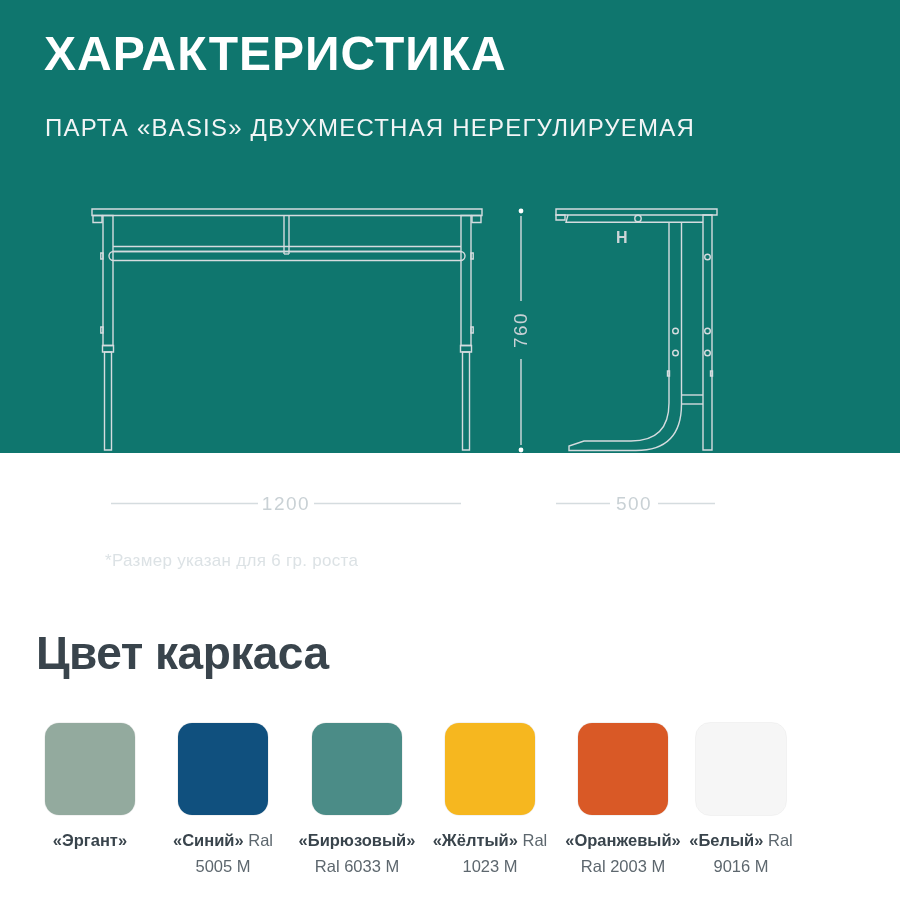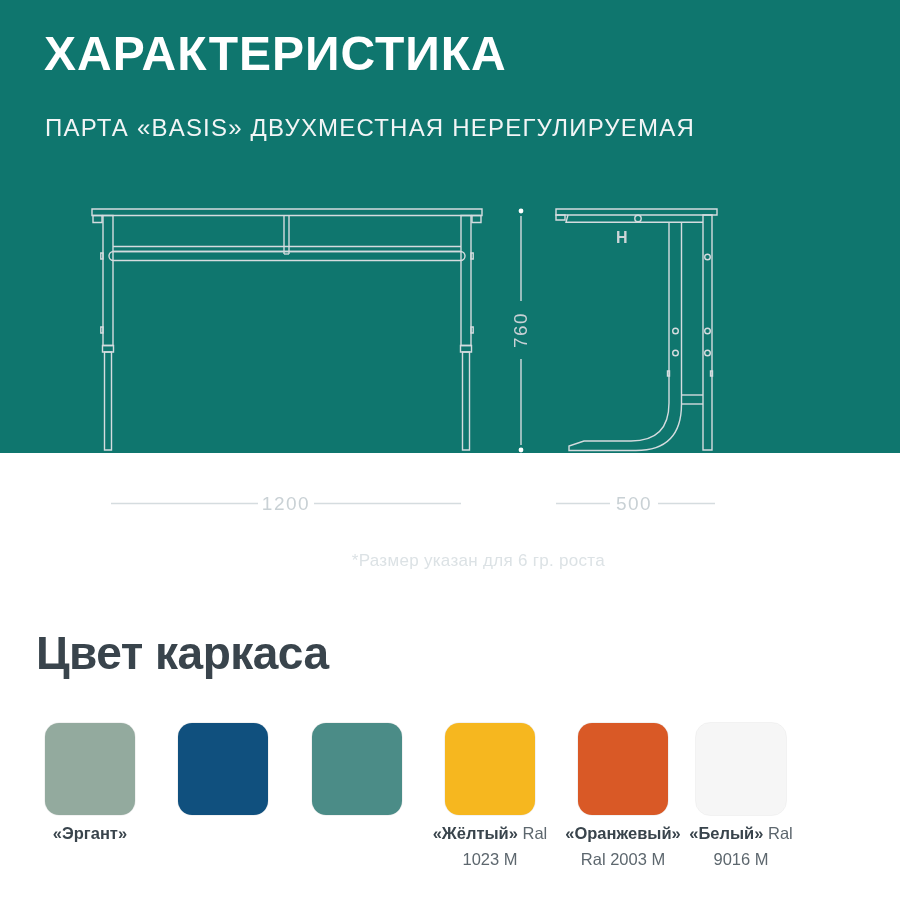--- a/index.html
+++ b/index.html
@@ -27,21 +27,21 @@
   .dot{fill:#ffffff;stroke:none;}
   .dimtext{
     fill:#c9d1d5;font-size:19px;letter-spacing:1.5px;
     font-family:"Liberation Sans","DejaVu Sans",sans-serif;
   }
   .hmark{
     fill:#cdd5d8;font-size:16px;font-weight:700;
     font-family:"Liberation Sans","DejaVu Sans",sans-serif;
   }
   .spec-footnote{
-    position:absolute;left:105px;top:551px;width:500px;text-align:right;
+    position:absolute;left:105px;top:551px;width:500px;text-align:left;
     font-size:17px;color:#dce2e5;letter-spacing:0.3px;
   }
   
   .colors-section{
     position:absolute;left:0;top:610px;width:861px;height:290px;
     background:#ffffff;
   }
   .colors-heading{
     position:absolute;left:36px;top:16px;
     font-size:46px;font-weight:700;color:#39444c;letter-spacing:-0.5px;
@@ -51,21 +51,21 @@
   .swatch-col:nth-of-type(3){left:156px;}
   .swatch-col:nth-of-type(4){left:290px;}
   .swatch-col:nth-of-type(5){left:423px;}
   .swatch-col:nth-of-type(6){left:556px;}
   .swatch-col:nth-of-type(7){left:674px;}
   .swatch-tile{
     width:90px;height:92px;margin:0 auto;border-radius:14px;
     outline:1px solid rgba(0,0,0,0.05);
   }
   .swatch-label{
-    margin-top:6px;font-size:16.5px;line-height:1.55;color:#39444c;
+    margin-top:13px;font-size:16.5px;line-height:1.55;color:#39444c;
   }
   .swatch-name{font-weight:700;}
   .swatch-ral{font-weight:400;color:#5d676e;}
 </style>
 </head>
 <body>
 
 <div class="spec-section">
   <div class="spec-title">ХАРАКТЕРИСТИКА</div>
   <div class="spec-subtitle">ПАРТА «BASIS» ДВУХМЕСТНАЯ НЕРЕГУЛИРУЕМАЯ</div>
@@ -154,24 +154,26 @@
 <div class="colors-section">
   <div class="colors-heading">Цвет каркаса</div>
 
   <div class="swatch-col">
     <div class="swatch-tile" style="background: rgb(147, 170, 158);"></div>
     <div class="swatch-label"><span class="swatch-name">«Эргант»</span> <span class="swatch-ral"></span></div>
   </div>
 
   <div class="swatch-col">
     <div class="swatch-tile" style="background: rgb(16, 80, 126);"></div>
+    <div class="swatch-label"><span class="swatch-name">«Синий»</span> <span class="swatch-ral">Ral 5005 M</span></div>
   </div>
 
   <div class="swatch-col">
     <div class="swatch-tile" style="background: rgb(75, 140, 135);"></div>
+    <div class="swatch-label"><span class="swatch-name">«Бирюзовый»</span> <span class="swatch-ral">Ral 6033 M</span></div>
   </div>
 
   <div class="swatch-col">
     <div class="swatch-tile" style="background: rgb(246, 183, 31);"></div>
     <div class="swatch-label"><span class="swatch-name">«Жёлтый»</span> <span class="swatch-ral">Ral 1023 M</span></div>
   </div>
 
   <div class="swatch-col">
     <div class="swatch-tile" style="background: rgb(217, 89, 38);"></div>
     <div class="swatch-label"><span class="swatch-name">«Оранжевый»</span> <span class="swatch-ral">Ral 2003 M</span></div>

